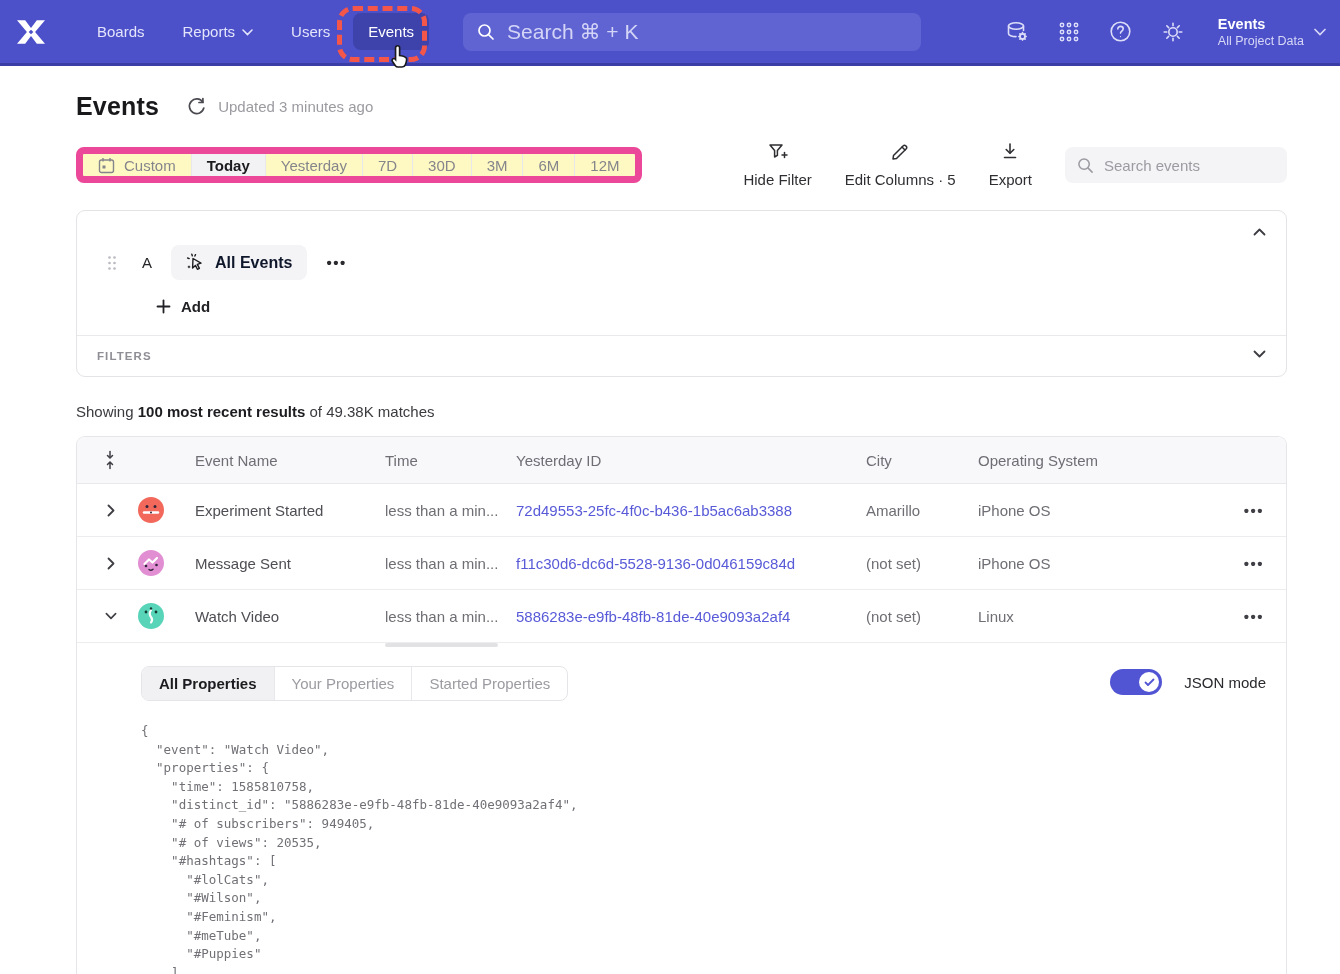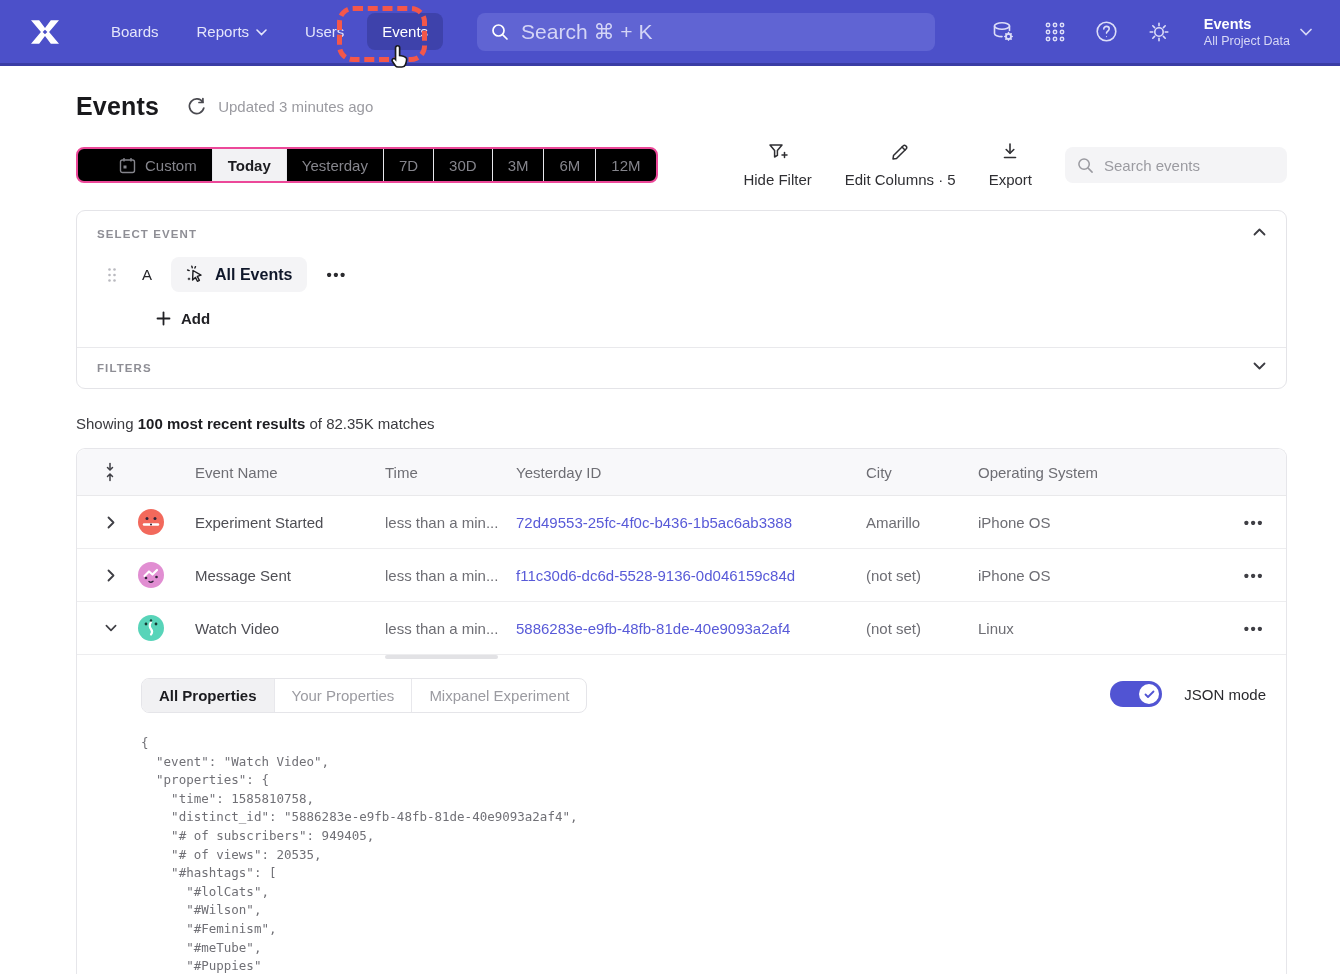--- a/index.html
+++ b/index.html
@@ -2,21 +2,21 @@
 <html><head>
 <meta charset="utf-8">
 <style>
   * { margin:0; padding:0; box-sizing:border-box; }
   html,body { width:1340px; height:974px; overflow:hidden; background:#fff;
     font-family:"Liberation Sans", sans-serif; }
   svg { display:block; }
 
   
   .navbar { position:relative; height:66px; background:#4c50c9; border-bottom:3px solid #3a3da5;
-    display:flex; align-items:center; padding:0 28px; color:#e9e9fc; }
+    display:flex; align-items:center; padding:0 14px; color:#e9e9fc; }
   .logo { width:34px; height:28px; margin-right:34px; cursor:pointer; }
   .nav-items { display:flex; align-items:center; gap:8px; }
   .nav-item { display:flex; align-items:center; gap:7px; font-size:15px; color:#e4e5fb;
     padding:10px 15px; border-radius:8px; cursor:pointer; white-space:nowrap; }
   .nav-item.active { background:#3e42ab; color:#fff; }
   .nav-chevron { margin-top:2px; }
   .nav-search { display:flex; align-items:center; gap:12px; width:458px; height:38px;
     margin-left:34px; padding:0 14px; background:#6064d3; border-radius:8px; }
   .nav-search input { flex:1; background:transparent; border:none; outline:none;
     font-size:21px; color:#fff; font-family:"Liberation Sans",sans-serif; }
@@ -33,22 +33,22 @@
   .hand-cursor { position:absolute; left:388px; top:44px; z-index:41; pointer-events:none; }
 
   
   .page { padding:0 53px 0 76px; }
   .title-row { display:flex; align-items:center; margin-top:26px; }
   .page-title { font-size:25px; font-weight:700; color:#19191c; letter-spacing:.2px; }
   .refresh-btn { margin-left:28px; color:#4a4a50; cursor:pointer; }
   .updated-text { margin-left:12px; font-size:15px; color:#9b9ba1; }
 
   .controls-row { display:flex; align-items:center; margin-top:21px; }
-  .segmented { display:flex; align-items:stretch; height:36px; border:2px solid #ec4899;
-    border-radius:8px; overflow:hidden; background:#000000;padding-left:26px; }
+  .segmented { display:flex; align-items:stretch; height:36px; border:7px solid #ec4899;
+    border-radius:8px; overflow:hidden; background:#fef9c3; }
   .seg-item { display:flex; align-items:center; gap:9px; padding:0 15px; font-size:15px;
     color:#85858c; border-right:1px solid #e8e8ec; cursor:pointer; white-space:nowrap; }
   .seg-item:last-child { border-right:none; }
   .seg-item.active { background:#f2f2f4; color:#1b1b1f; font-weight:700; }
   .toolbar { margin-left:auto; display:flex; align-items:center; gap:33px; }
   .tool-btn { display:flex; align-items:center; gap:10px; font-size:15px; color:#2f2f33;
     cursor:pointer; white-space:nowrap;flex-direction:column; }
   .search-events { display:flex; align-items:center; gap:10px; width:222px; height:36px;
     padding:0 12px; background:#f4f4f6; border-radius:8px; }
   .search-events input { flex:1; min-width:0; background:transparent; border:none; outline:none;
@@ -276,21 +276,20 @@
             <circle cx="7.5" cy="7.5" r="5.5" fill="none" stroke="#9a9aa0" stroke-width="1.6"></circle>
             <line x1="11.8" y1="11.8" x2="16" y2="16" stroke="#9a9aa0" stroke-width="1.6" stroke-linecap="round"></line>
           </svg>
         <input placeholder="Search events" style="">
       </div>
     </div>
   </div>
 
   <div class="query-panel">
     <div class="panel-section">
-      <div class="panel-label">SELECT EVENT</div>
       <div class="panel-collapse">
         <svg width="13" height="8" viewBox="0 0 13 8">
             <polyline points="1.5,6.5 6.5,1.5 11.5,6.5" fill="none" stroke="currentColor" stroke-width="1.8" stroke-linecap="round" stroke-linejoin="round"></polyline>
           </svg>
       </div>
       <div class="event-row">
         <svg class="drag-handle" width="10" height="16" viewBox="0 0 10 16" fill="currentColor">
           <circle cx="2.5" cy="2.5" r="1.3"></circle>
             <circle cx="7.5" cy="2.5" r="1.3"></circle>
           <circle cx="2.5" cy="8" r="1.3"></circle>
@@ -323,21 +322,21 @@
       <div class="panel-label">FILTERS</div>
       <div class="panel-collapse">
         <svg width="13" height="8" viewBox="0 0 13 8">
             <polyline points="1.5,1.5 6.5,6.5 11.5,1.5" fill="none" stroke="currentColor" stroke-width="1.8" stroke-linecap="round" stroke-linejoin="round"></polyline>
           </svg>
       </div>
     </div>
   </div>
 
   <div class="results-summary">
-    <span>Showing </span><b>100 most recent results</b><span> of 82.35K matches</span>
+    <span>Showing </span><b>100 most recent results</b><span> of 49.38K matches</span>
   </div>
 
   <div class="table-card">
     <div class="t-grid t-header">
       <svg class="sort-icon" width="12" height="20" viewBox="0 0 12 20" fill="none" stroke="currentColor" stroke-width="1.5" stroke-linecap="round" stroke-linejoin="round">
         <line x1="6" y1="1.5" x2="6" y2="7.5"></line>
           <polyline points="3.5,5.5 6,8 8.5,5.5"></polyline>
         <line x1="6" y1="18.5" x2="6" y2="12.5"></line>
           <polyline points="3.5,14.5 6,12 8.5,14.5"></polyline>
       </svg>
@@ -408,21 +407,21 @@
 
     <div class="detail">
       <div class="prop-tabs">
         <div class="prop-tab active">
             <span>All Properties</span>
           </div>
         <div class="prop-tab">
             <span>Your Properties</span>
           </div>
         <div class="prop-tab">
-            <span>Mixpanel Experiment</span>
+            <span>Started Properties</span>
           </div>
       </div>
 
       <div class="json-toggle-row">
         <div class="toggle" style="background: rgb(81, 84, 211);">
           <div class="toggle-knob">
             <svg width="11" height="9" viewBox="0 0 11 9">
                 <polyline points="1.5,4.5 4,7 9.5,1.5" fill="none" stroke="currentColor" stroke-width="1.8" stroke-linecap="round" stroke-linejoin="round"></polyline>
               </svg>
           </div>

